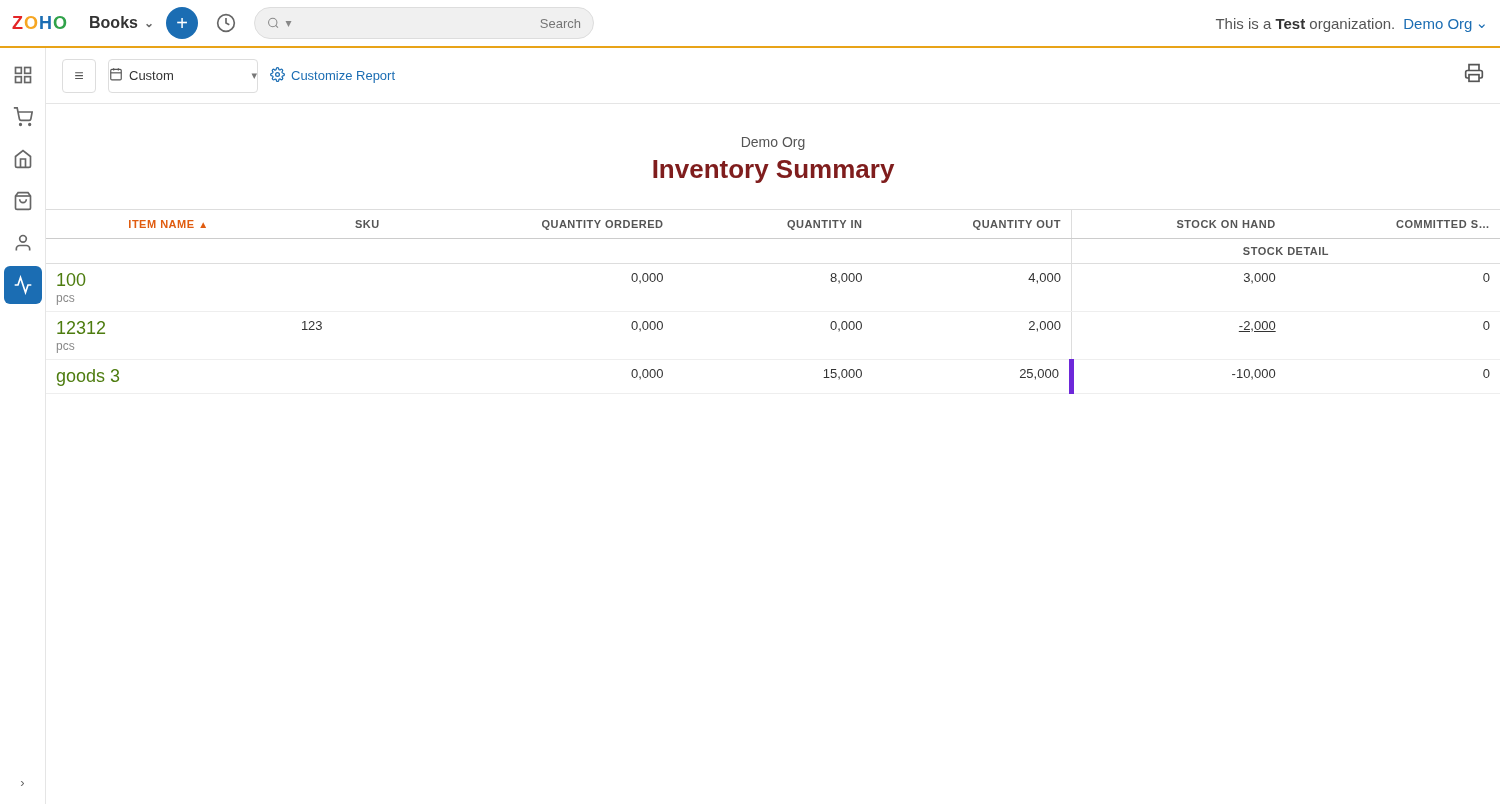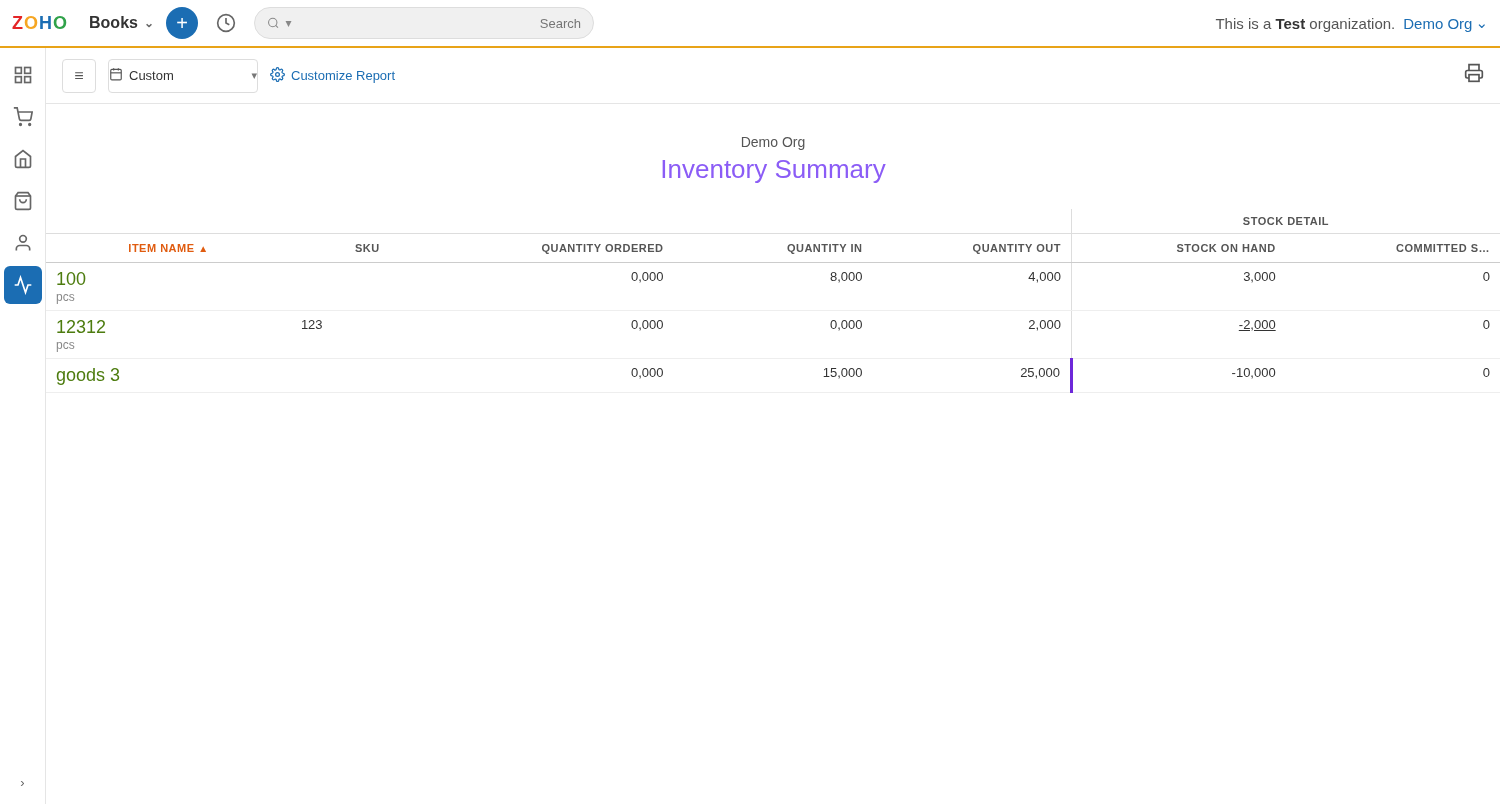--- a/index.html
+++ b/index.html
@@ -46,21 +46,21 @@
     .custom-dropdown .calendar-icon { color: #555; font-size: 14px; }
     .custom-dropdown .label { flex: 1; font-size: 13px; color: #333; }
     .custom-dropdown .chevron { color: #777; font-size: 11px; }
     .customize-report { display: flex; align-items: center; gap: 6px; color: #1b6db3; cursor: pointer; font-size: 13px; }
     .customize-report .gear-icon { font-size: 15px; }
     .toolbar-print { margin-left: auto; cursor: pointer; color: #555; font-size: 18px; }
 
     
     .report-header { text-align: center; padding: 30px 16px 20px; }
     .report-org { font-size: 14px; color: #555; }
-    .report-title { font-size: 26px; font-weight: 400; color: #8b5cf6; margin: 4px 0; }
+    .report-title { font-size: 26px; font-weight: 700; color: #7f1d1d; margin: 4px 0; }
     .report-date { font-size: 13px; color: #555; }
 
     
     .table-wrapper { flex: 1; overflow-x: auto; }
     table { width: 100%; border-collapse: collapse; font-size: 13px; }
     thead tr { border-bottom: 1px solid #ddd; }
     .stock-detail-header { text-align: center; font-size: 11px; font-weight: 700; color: #555; letter-spacing: 0.5px; border-bottom: 1px solid #ddd; padding: 6px 10px; text-transform: uppercase; }
     .col-header { padding: 8px 10px; font-size: 11px; font-weight: 700; color: #555; letter-spacing: 0.5px; text-transform: uppercase; border-bottom: 1px solid #ccc; border-top: 1px solid #ddd; vertical-align: bottom; }
     .col-header.right { text-align: right; }
     td { padding: 6px 10px; border-bottom: 1px solid #eee; vertical-align: top; }
@@ -196,34 +196,34 @@
 
     <div class="report-header">
       <div class="report-org">Demo Org</div>
       <div class="report-title">Inventory Summary</div>
     </div>
 
     <div class="table-wrapper">
       <table>
         <thead>
           <tr>
-            <th colspan="5" style="border: none; background: #fff;"></th>
-            <th colspan="2" class="stock-detail-header stock-detail-th">STOCK DETAIL</th>
-          </tr>
-          <tr>
             <th class="col-header" style="color:#e05c10; min-width:160px;">
               <span>ITEM NAME</span>
               <span style="font-size:10px;">▲</span>
             </th>
             <th class="col-header" style="min-width:100px;">SKU</th>
             <th class="col-header right" style="min-width:150px;">QUANTITY ORDERED</th>
             <th class="col-header right" style="min-width:130px;">QUANTITY IN</th>
             <th class="col-header right" style="min-width:130px;">QUANTITY OUT</th>
             <th class="col-header right" style="min-width:140px; border-left:1px solid #ddd;">STOCK ON HAND</th>
             <th class="col-header right" style="min-width:140px;">COMMITTED S…</th>
+          </tr>
+          <tr>
+            <th colspan="5" style="border: none; background: #fff;"></th>
+            <th colspan="2" class="stock-detail-header stock-detail-th">STOCK DETAIL</th>
           </tr>
         </thead>
         <tbody id="table-body">
         <tr>
       <td>
         <div class="item-name-cell">
           <div class="name">100</div>
           <div class="unit">pcs</div>
         </div>
       </td>
@@ -252,20 +252,20 @@
       <td>
         <div class="item-name-cell">
           <div class="name">goods 3</div>
 
         </div>
       </td>
       <td></td>
       <td class="right">0,000</td>
       <td class="right">15,000</td>
       <td class="right">25,000</td>
-      <td class="right" style="border-left:3px solid #6d28d9;">-10,000</td>
+      <td class="right" style="border-left:5px solid #6d28d9;">-10,000</td>
       <td class="right">0</td>
     </tr>
           </tbody>
       </table>
     </div>
   </div>
 </div>
 
 </body></html>

